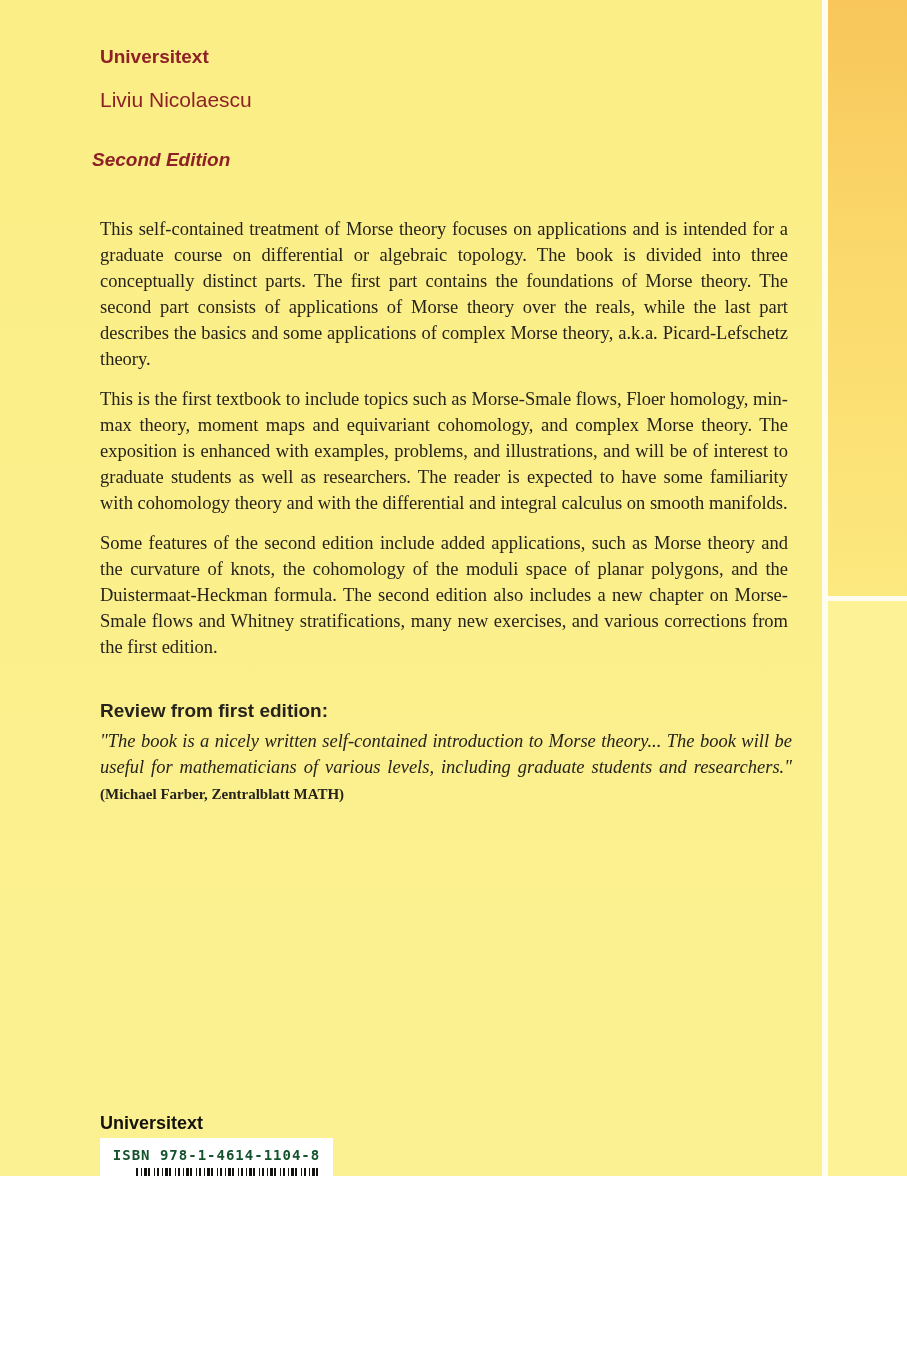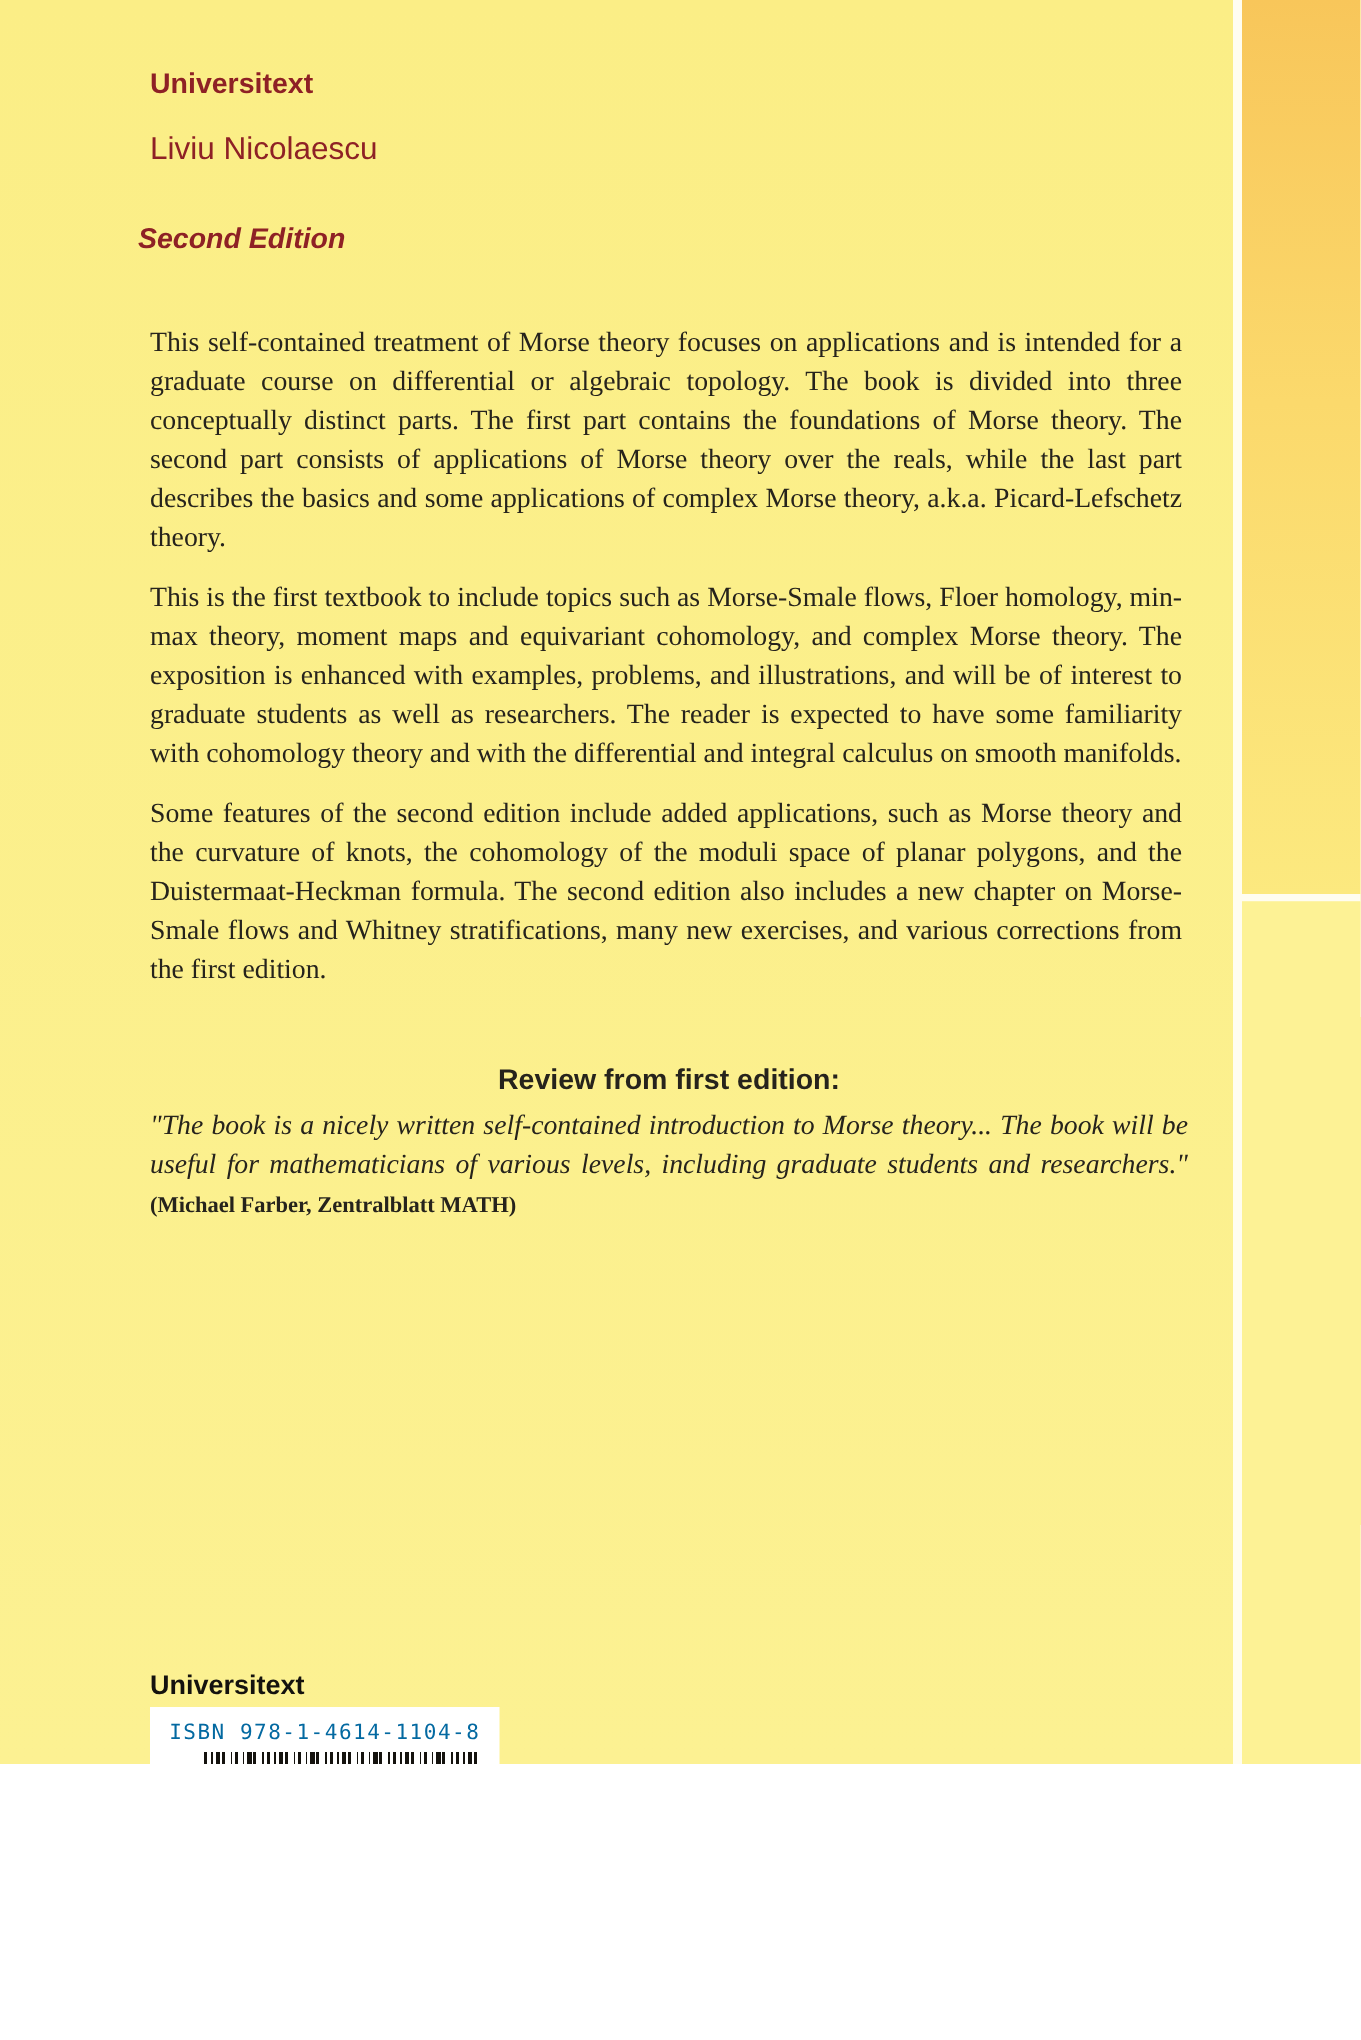--- a/index.html
+++ b/index.html
@@ -54,21 +54,21 @@
     text-align: justify;
   }
   .description p { margin: 0 4px 14px 0; }
 
   
   .review {
     position: absolute; left: 100px; top: 698px; width: 692px;
     color: var(--text);
   }
   .review-heading {
-    font-size: 19px; font-weight: bold; margin: 12px 0 6px 0; text-align: center;
+    font-size: 19px; font-weight: bold; margin: 2px 0 6px 0;
   }
   .review-quote {
     margin: 0;
     font-family: "Liberation Serif", "DejaVu Serif", serif;
     font-style: italic; font-size: 18.5px; line-height: 26px;
     text-align: justify;
   }
   .review-attribution {
     font-family: Liberation Serif, serif;
     font-style: normal; font-weight: bold; font-size: 15px;
@@ -92,21 +92,21 @@
     font-size: 18px; font-weight: bold; color: #14120e;
   }
   .barcode {
     position: absolute; left: 100px; top: 1138px;
     width: 233px; height: 130px; background: #ffffff;
     box-sizing: border-box; overflow: hidden;
   }
   .isbn-label {
     margin-top: 9px; text-align: center;
     font-family: "DejaVu Sans Mono", monospace;
-    font-size: 14px; letter-spacing: 1px; color: #0369a1;
+    font-size: 14px; letter-spacing: 1px; color: #14532d; font-weight: bold;
   }
   .bars {
     height: 74px; margin: 5px 14px 0 36px;
     background: repeating-linear-gradient(90deg,
       #14120e 0px 2px,  #ffffff 2px 5px,
       #14120e 5px 6px,  #ffffff 6px 8px,
       #14120e 8px 11px, #ffffff 11px 12px,
       #14120e 12px 14px,#ffffff 14px 18px,
       #14120e 18px 19px,#ffffff 19px 21px);
   }

